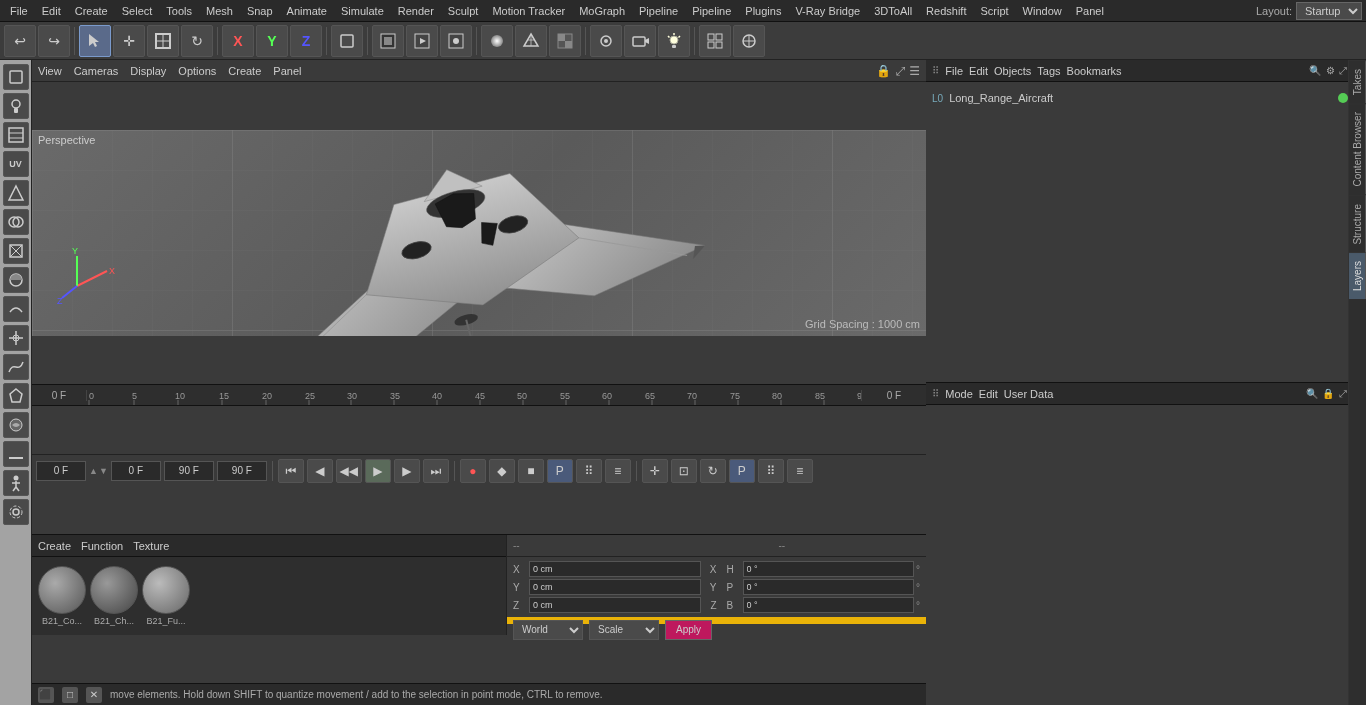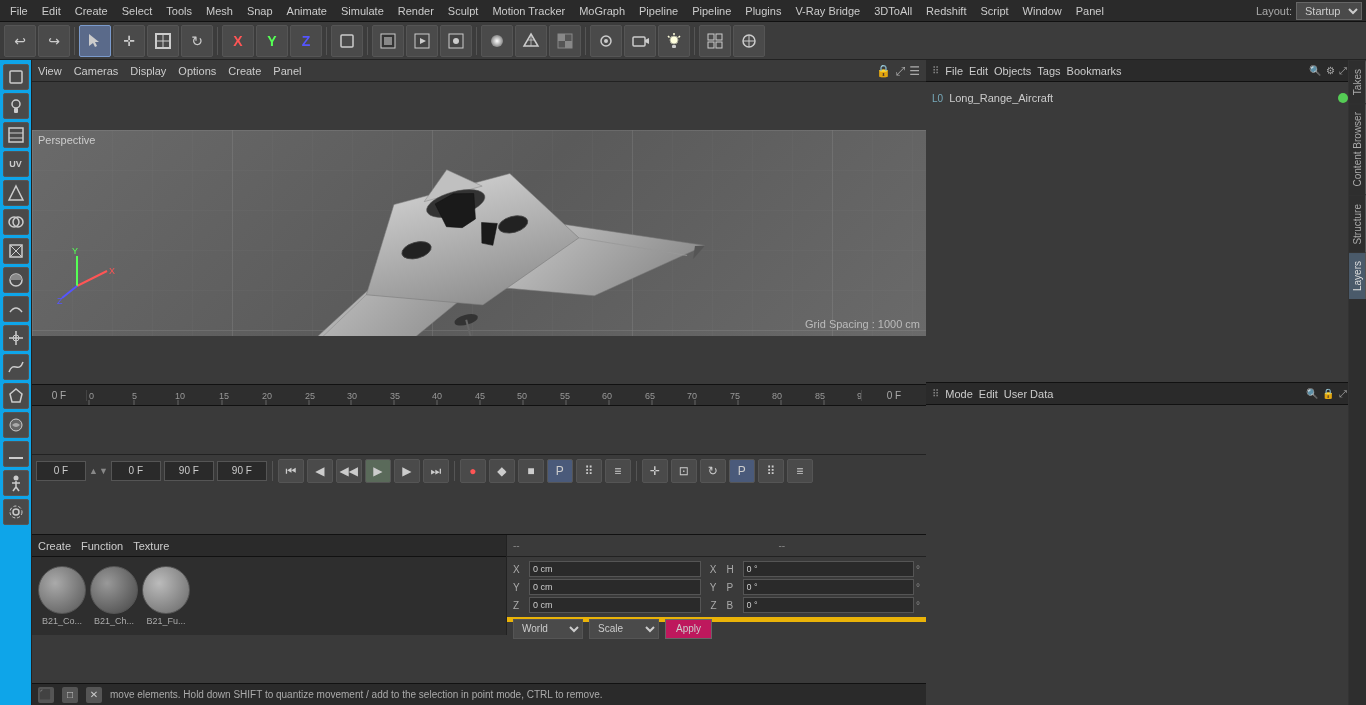--- a/index.html
+++ b/index.html
@@ -12,21 +12,21 @@
     .layout-label { color: #aaa; font-size: 11px; }
     .layout-dropdown { background: #4a4a4a; border: 1px solid #666; color: #ccc; font-size: 11px; padding: 1px 4px; }
 
     
     #main-toolbar { display: flex; align-items: center; height: 38px; background: #3c3c3c; border-bottom: 1px solid #222; padding: 0 4px; gap: 2px; }
     .toolbar-btn { width: 32px; height: 32px; background: #4a4a4a; border: 1px solid #555; border-radius: 2px; display: flex; align-items: center; justify-content: center; cursor: pointer; font-size: 14px; color: #ccc; }
     .toolbar-btn.active { background: #5a6a8a; border-color: #7a9acc; }
     .toolbar-separator { width: 1px; height: 28px; background: #555; margin: 0 2px; }
 
     
-    #left-sidebar { width: 32px; background: #0ea5e9; border-right: 1px solid #222; display: flex; flex-direction: column; align-items: center; padding: 4px 2px; gap: 3px; }
+    #left-sidebar { width: 32px; background: #a3a3a3; border-right: 1px solid #222; display: flex; flex-direction: column; align-items: center; padding: 4px 2px; gap: 3px; }
     .side-btn { width: 26px; height: 26px; background: #4a4a4a; border: 1px solid #555; border-radius: 2px; display: flex; align-items: center; justify-content: center; cursor: pointer; font-size: 12px; color: #ccc; }
     #viewport-header { height: 22px; background: #3a3a3a; border-bottom: 1px solid #222; display: flex; align-items: center; padding: 0 6px; gap: 12px; }
     .viewport-menu { color: #ccc; font-size: 11px; cursor: pointer; }
     .viewport-controls-right { margin-left: auto; display: flex; gap: 4px; }
     .vp-ctrl-btn { color: #aaa; font-size: 12px; cursor: pointer; }
 
     #viewport { flex: 1; background: #5a5a5a; position: relative; overflow: hidden; }
     
     
     #viewport-canvas { width: 100%; height: 100%; position: relative; background: linear-gradient(135deg, #6a6a6a 0%, #5a5a5a 50%, #6a6a6a 100%); }
@@ -562,21 +562,21 @@
           <span style="font-size:10px;color:#888;">°</span>
 
           <span style="font-size:10px;color:#aaa;width:14px;">Z</span>
           <input type="text" value="0 cm" style="height: 16px; background: rgb(42, 42, 42); border: 1px solid rgb(85, 85, 85); color: rgb(204, 204, 204); font-size: 9px; padding: 0px 3px;">
           <span style="font-size:10px;color:#aaa;width:14px;text-align:right;">Z</span>
           <span style="font-size:10px;color:#aaa;width:14px;margin-left:8px;">B</span>
           <input type="text" value="0 °" style="height: 16px; background: rgb(42, 42, 42); border: 1px solid rgb(85, 85, 85); color: rgb(204, 204, 204); font-size: 9px; padding: 0px 3px;">
           <span style="font-size:10px;color:#888;">°</span>
         </div>
 
-        <div style="height:18px;background:#3a3a3a;border-top:5px solid #eab308;display:flex;align-items:center;padding:0 6px;gap:6px;">
+        <div style="height:18px;background:#3a3a3a;border-top:7px solid #eab308;display:flex;align-items:center;padding:0 6px;gap:6px;">
           <select class="coord-dropdown">
             <option>World</option>
           </select>
           <select class="coord-dropdown">
             <option>Scale</option>
           </select>
           <button class="apply-btn">Apply</button>
         </div>
       </div>
     </div>

